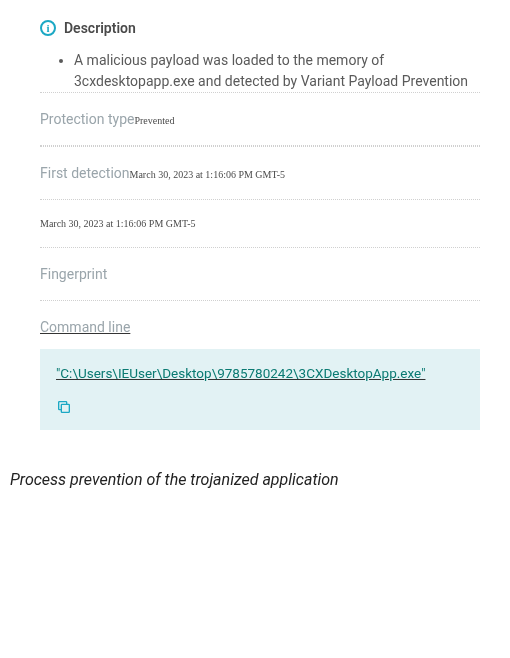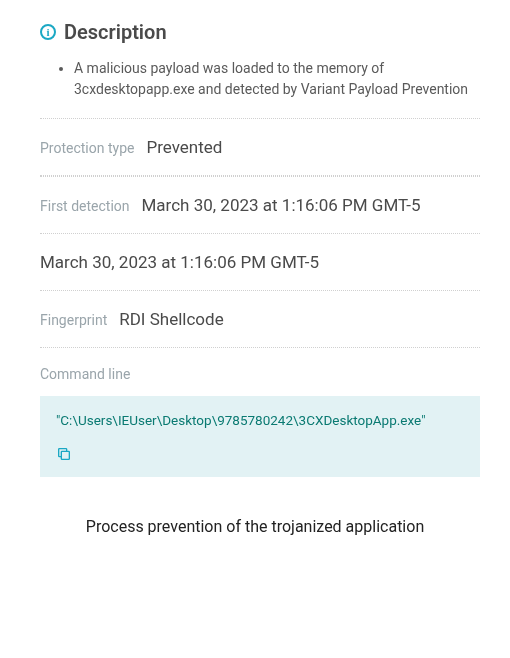--- a/index.html
+++ b/index.html
@@ -32,67 +32,67 @@
       align-items: center;
       justify-content: center;
       color: #1ba8c4;
       font-size: 11px;
       font-weight: bold;
       font-family: Georgia, serif;
     }
     .description-title {
       font-weight: 600;
       color: #4a4a4a;
-      font-size: 20px;
+      font-size: 14px;
     }
     .description-body {
       color: #5a5a5a;
       line-height: 1.5;
       padding-left: 18px;
-      margin-bottom: 18px;
     }
     .description-body ul {
       list-style: disc;
       padding-left: 16px;
     }
     .divider {
       border: none;
       border-top: 1px dotted #d0d0d0;
       margin: 0;
     }
     .field-row {
       display: flex;
       align-items: baseline;
       padding: 18px 0;
-      gap: 12px;
     }
     .field-label {
       color: #9aa5ab;
       font-size: 14px;
       white-space: nowrap;
     }
     .field-value {
       color: #4a4a4a;
-      font-size: 17px;
+      font-size: 10px;
+      font-family: Liberation Serif, serif;
     }
     .activity-value {
       color: #4a4a4a;
       display: inline-flex;
       align-items: center;
       gap: 6px;
     }
     .vert-sep {
       display: inline-block;
       width: 1px;
       height: 14px;
       background: #c8c8c8;
       vertical-align: middle;
     }
     .cmd-section {
       padding: 18px 0 10px 0;
+      text-decoration: underline;
     }
     .cmd-box {
       background: #e2f2f4;
       padding: 16px 16px 12px 16px;
       margin-top: 14px;
     }
     .cmd-text {
       color: #0a7a72;
       font-size: 13.5px;
       word-break: break-all;
@@ -101,21 +101,22 @@
     .copy-btn {
       color: #1ba8c4;
       display: inline-flex;
       cursor: pointer;
     }
     .copy-btn svg {
       width: 16px;
       height: 16px;
     }
     .caption {
-      text-align: center;
+      text-align: left;
+      font-style: italic;
       font-size: 16px;
       color: #222;
       padding: 20px 10px 10px 10px;
     }
   </style>
 </head>
 <body>
 
 <div class="panel">
 
@@ -150,21 +151,20 @@
   <hr class="divider">
 
   <div class="field-row">
     <span class="field-value">March 30, 2023 at 1:16:06 PM GMT-5</span>
   </div>
 
   <hr class="divider">
 
   <div class="field-row">
     <span class="field-label">Fingerprint</span>
-    <span class="field-value">RDI Shellcode</span>
   </div>
 
   <hr class="divider">
 
   <div class="cmd-section">
     <span class="field-label">Command line</span>
     <div class="cmd-box">
       <div class="cmd-text">"C:\Users\IEUser\Desktop\9785780242\3CXDesktopApp.exe"</div>
       <span class="copy-btn">
         <svg viewBox="0 0 24 24" fill="none" stroke="currentColor" stroke-width="2">

